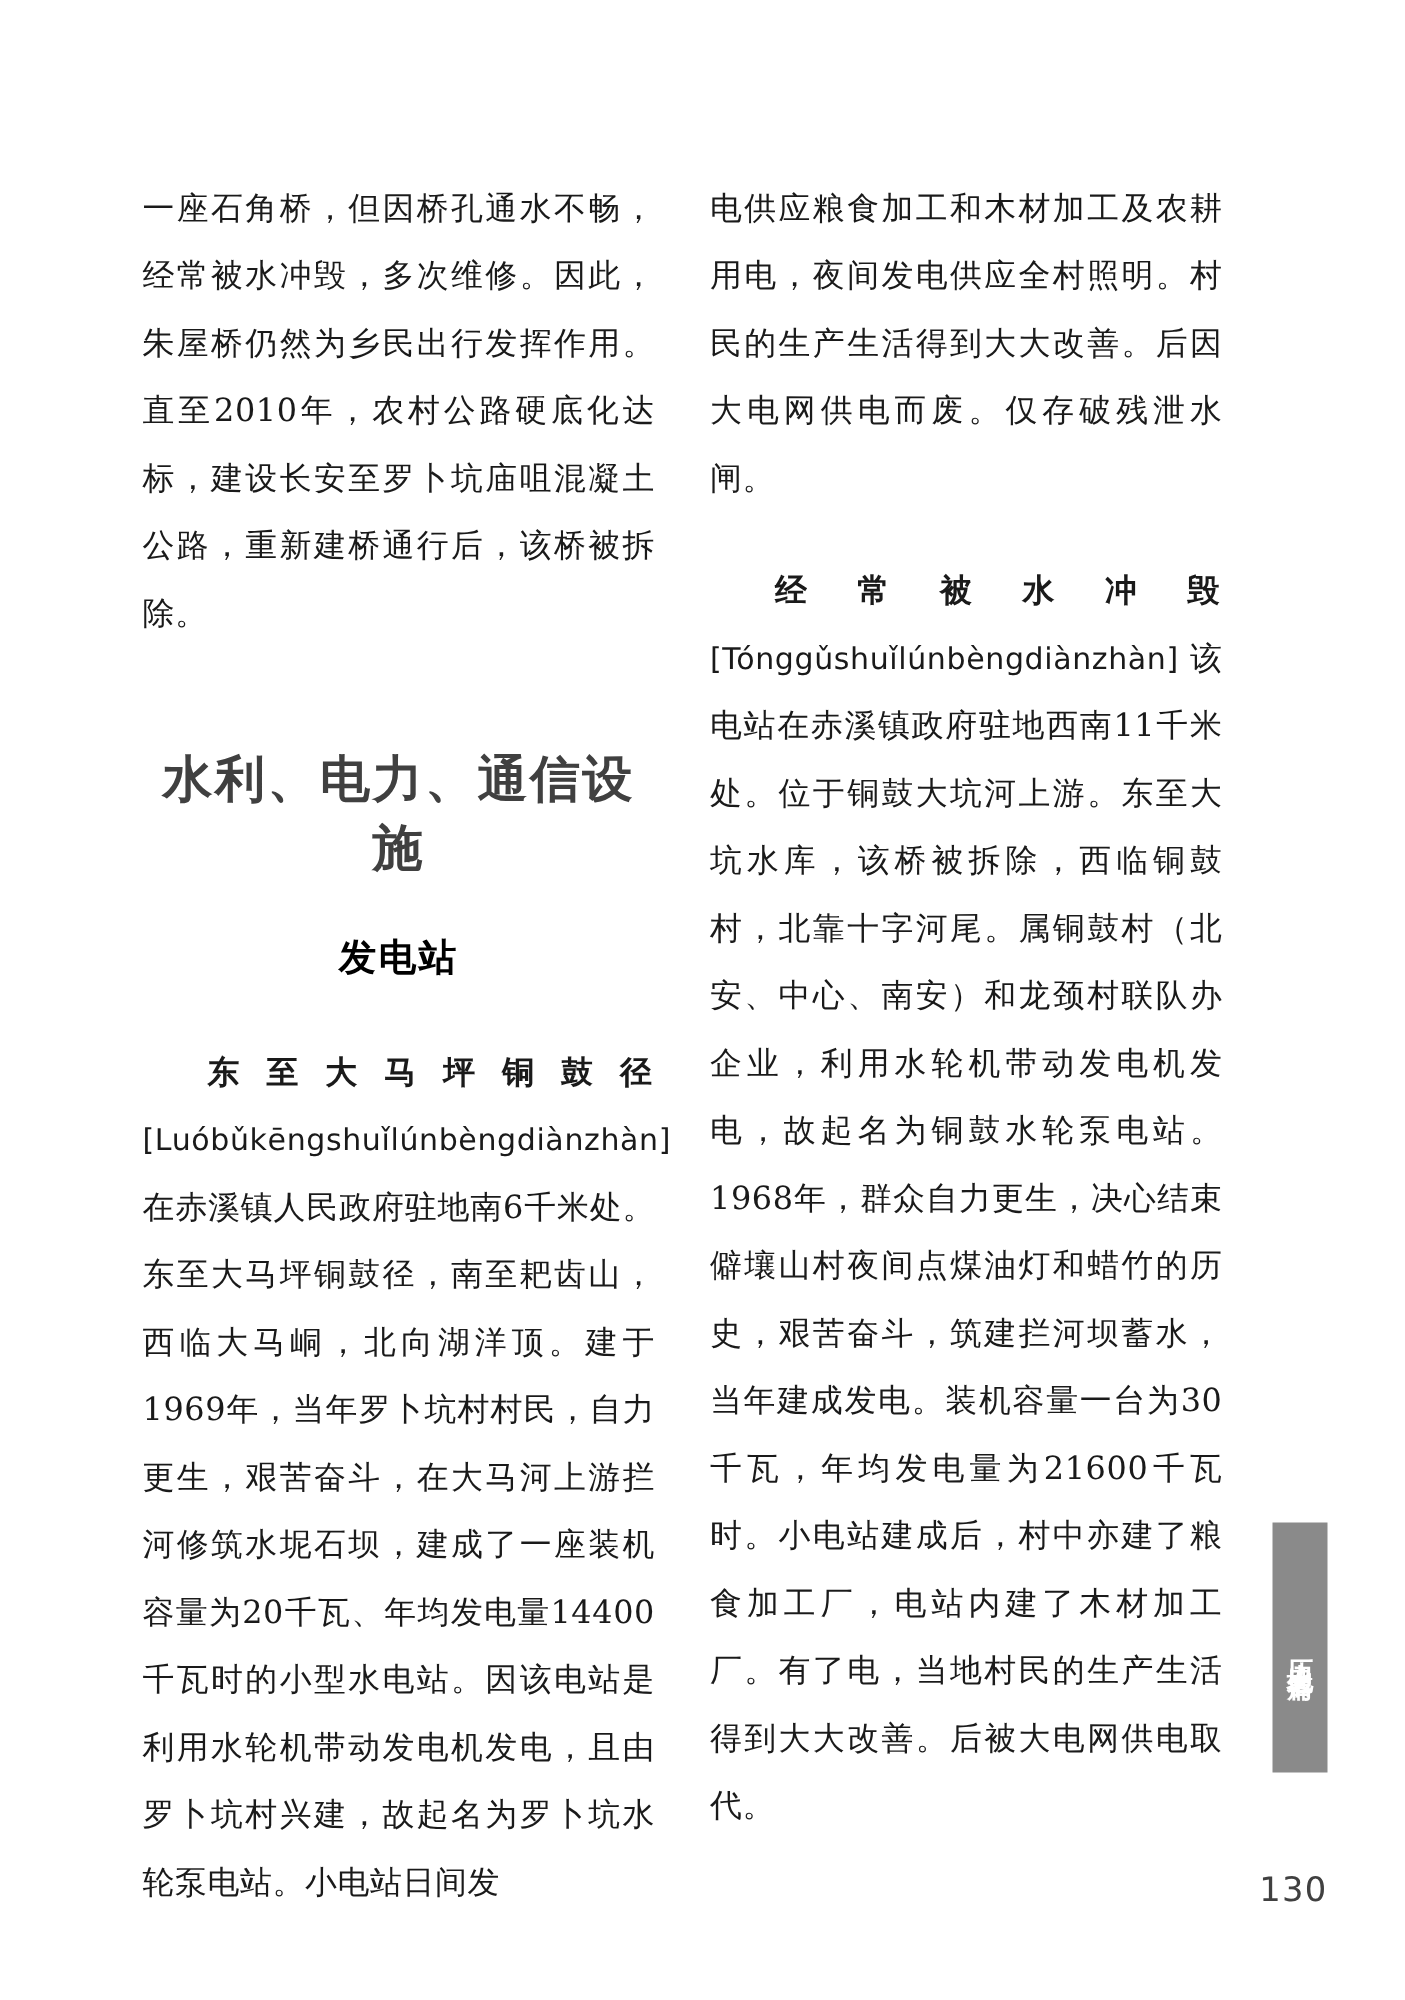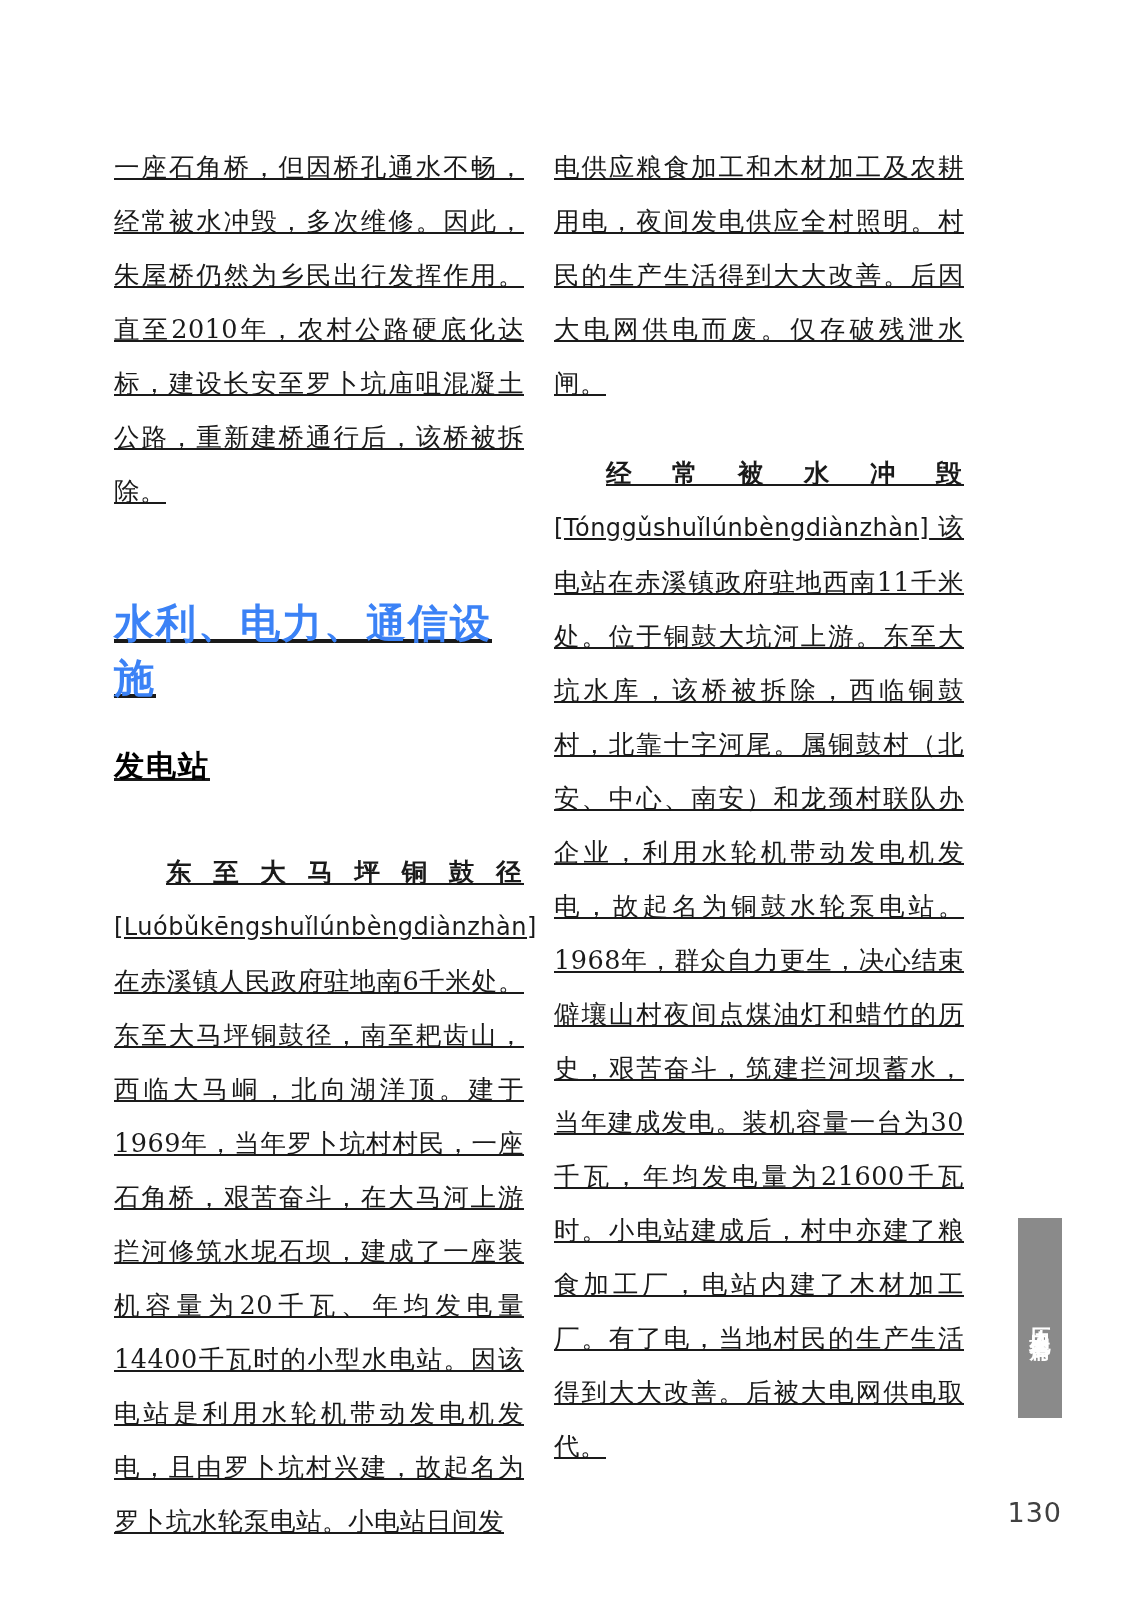--- a/index.html
+++ b/index.html
@@ -21,22 +21,21 @@
     width: 1124px;
     height: 1600px;
   }
   .columns {
     position: absolute;
     left: 114px;
     top: 140px;
     width: 868px;
     height: 1260px;
     display: flex;
-    gap: 30px;
-    text-decoration: underline;
+    gap: 44px;
   }
   .col {
     width: 410px;
     position: relative;
   }
   p.body {
     margin: 0 0 0 0;
     font-size: 25.5px;
     line-height: 54px;
     text-align: justify;
@@ -46,30 +45,32 @@
   }
   p.body.indent {
     text-indent: 52px;
   }
   p.gap {
     margin-top: 36px;
   }
   .section-title {
     font-size: 40px;
     font-weight: bold;
+    text-align: center;
     letter-spacing: 2px;
     margin: 78px 0 0 0;
     font-family: "DejaVu Sans", "Liberation Sans", sans-serif;
-    color: #3b82f6;
+    color: #404040;
   }
   .sub-title {
     font-size: 30px;
     font-weight: bold;
+    text-align: center;
     letter-spacing: 2px;
-    margin: 40px 0 58px 0;
+    margin: 40px 0 44px 0;
     font-family: "DejaVu Sans", "Liberation Sans", sans-serif;
     color: #000;
   }
   .entry-name {
     font-weight: bold;
     letter-spacing: 2.5px;
     font-family: "DejaVu Serif", "Liberation Serif", serif;
   }
   .pinyin {
     font-family: "DejaVu Sans", "Liberation Sans", sans-serif;
@@ -111,21 +112,21 @@
 <div class="page">
 
   <div class="columns">
 
     <div class="col">
       <p class="body">一座石角桥，但因桥孔通水不畅，经常被水冲毁，多次维修。因此，朱屋桥仍然为乡民出行发挥作用。直至2010年，农村公路硬底化达标，建设长安至罗卜坑庙咀混凝土公路，重新建桥通行后，该桥被拆除。</p>
 
       <h1 class="section-title">水利、电力、通信设施</h1>
       <h2 class="sub-title">发电站</h2>
 
-      <p class="body indent"><span class="entry-name">东至大马坪铜鼓径</span> <span class="pinyin">[Luóbǔkēngshuǐlúnbèngdiànzhàn]</span> <span>在赤溪镇人民政府驻地南6千米处。东至大马坪铜鼓径，南至耙齿山，西临大马峒，北向湖洋顶。建于1969年，当年罗卜坑村村民，一座石角桥，艰苦奋斗，在大马河上游拦河修筑水坭石坝，建成了一座装机容量为20千瓦、年均发电量14400千瓦时的小型水电站。因该电站是利用水轮机带动发电机发电，且由罗卜坑村兴建，故起名为罗卜坑水轮泵电站。小电站日间发</span></p>
+      <p class="body indent"><span class="entry-name">东至大马坪铜鼓径</span> <span class="pinyin">[Luóbǔkēngshuǐlúnbèngdiànzhàn]</span> <span>在赤溪镇人民政府驻地南6千米处。东至大马坪铜鼓径，南至耙齿山，西临大马峒，北向湖洋顶。建于1969年，当年罗卜坑村村民，自力更生，艰苦奋斗，在大马河上游拦河修筑水坭石坝，建成了一座装机容量为20千瓦、年均发电量14400千瓦时的小型水电站。因该电站是利用水轮机带动发电机发电，且由罗卜坑村兴建，故起名为罗卜坑水轮泵电站。小电站日间发</span></p>
     </div>
 
     <div class="col">
       <p class="body">电供应粮食加工和木材加工及农耕用电，夜间发电供应全村照明。村民的生产生活得到大大改善。后因大电网供电而废。仅存破残泄水闸。</p>
 
       <p class="body indent gap"><span class="entry-name">经常被水冲毁</span> <span class="pinyin">[Tónggǔshuǐlúnbèngdiànzhàn]</span> <span>该电站在赤溪镇政府驻地西南11千米处。位于铜鼓大坑河上游。东至大坑水库，该桥被拆除，西临铜鼓村，北靠十字河尾。属铜鼓村（北安、中心、南安）和龙颈村联队办企业，利用水轮机带动发电机发电，故起名为铜鼓水轮泵电站。1968年，群众自力更生，决心结束僻壤山村夜间点煤油灯和蜡竹的历史，艰苦奋斗，筑建拦河坝蓄水，当年建成发电。装机容量一台为30千瓦，年均发电量为21600千瓦时。小电站建成后，村中亦建了粮食加工厂，电站内建了木材加工厂。有了电，当地村民的生产生活得到大大改善。后被大电网供电取代。</span></p>
     </div>
 
   </div>
 

